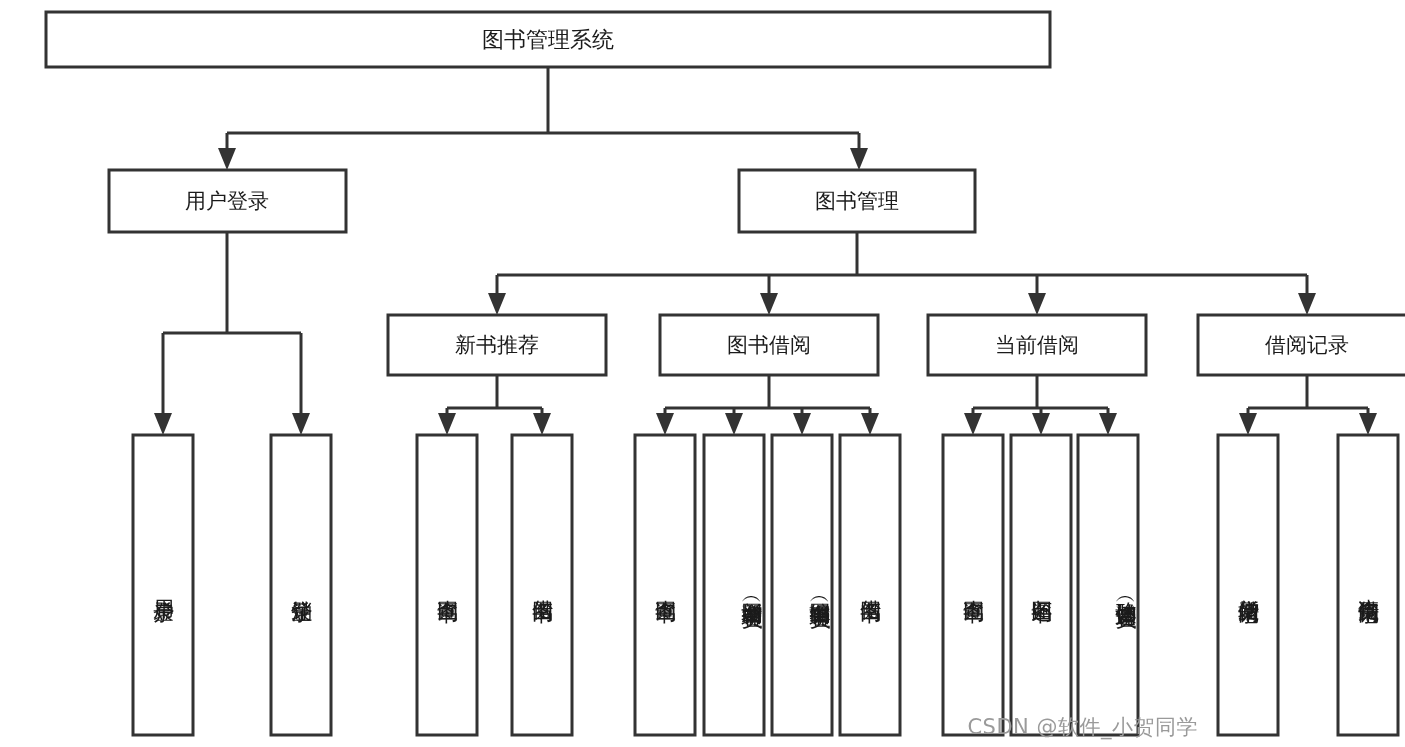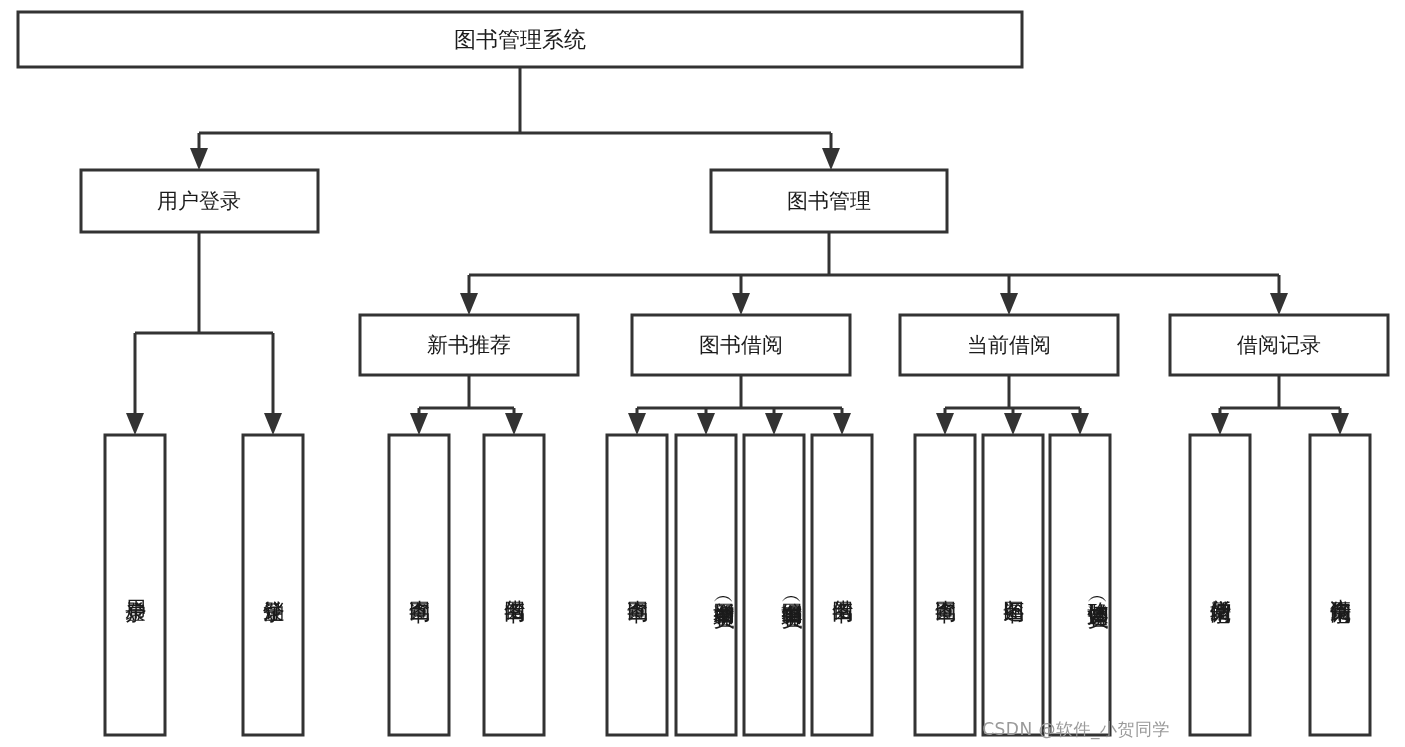--- a/index.html
+++ b/index.html
@@ -11,20 +11,21 @@
     width: 1405px;
     height: 747px;
     font-family: "DejaVu Sans", "Liberation Sans", sans-serif;
     overflow: hidden;
     position: relative;
   }
   #diagram-root {
     position: relative;
     width: 1182px;
     height: 747px;
+    margin-left: 28px;
   }
   svg#flowchart {
     position: absolute;
     top: 0;
     left: 0;
     width: 1405px;
     height: 747px;
     display: block;
   }
   .node-box {
@@ -63,21 +64,21 @@
     color: #1b1b1b;
     letter-spacing: 1px;
     font-family: "DejaVu Sans", "Liberation Sans", sans-serif;
     white-space: nowrap;
     pointer-events: none;
   }
   .watermark {
     position: absolute;
     right: 12px;
     bottom: 6px;
-    font-size: 17px;
+    font-size: 21px;
     color: #9a9a9a;
     font-family: "DejaVu Sans", "Liberation Sans", sans-serif;
     letter-spacing: 0.5px;
     text-align: center;
   }
 </style>
 </head>
 <body>
 
 <div id="diagram-root">

